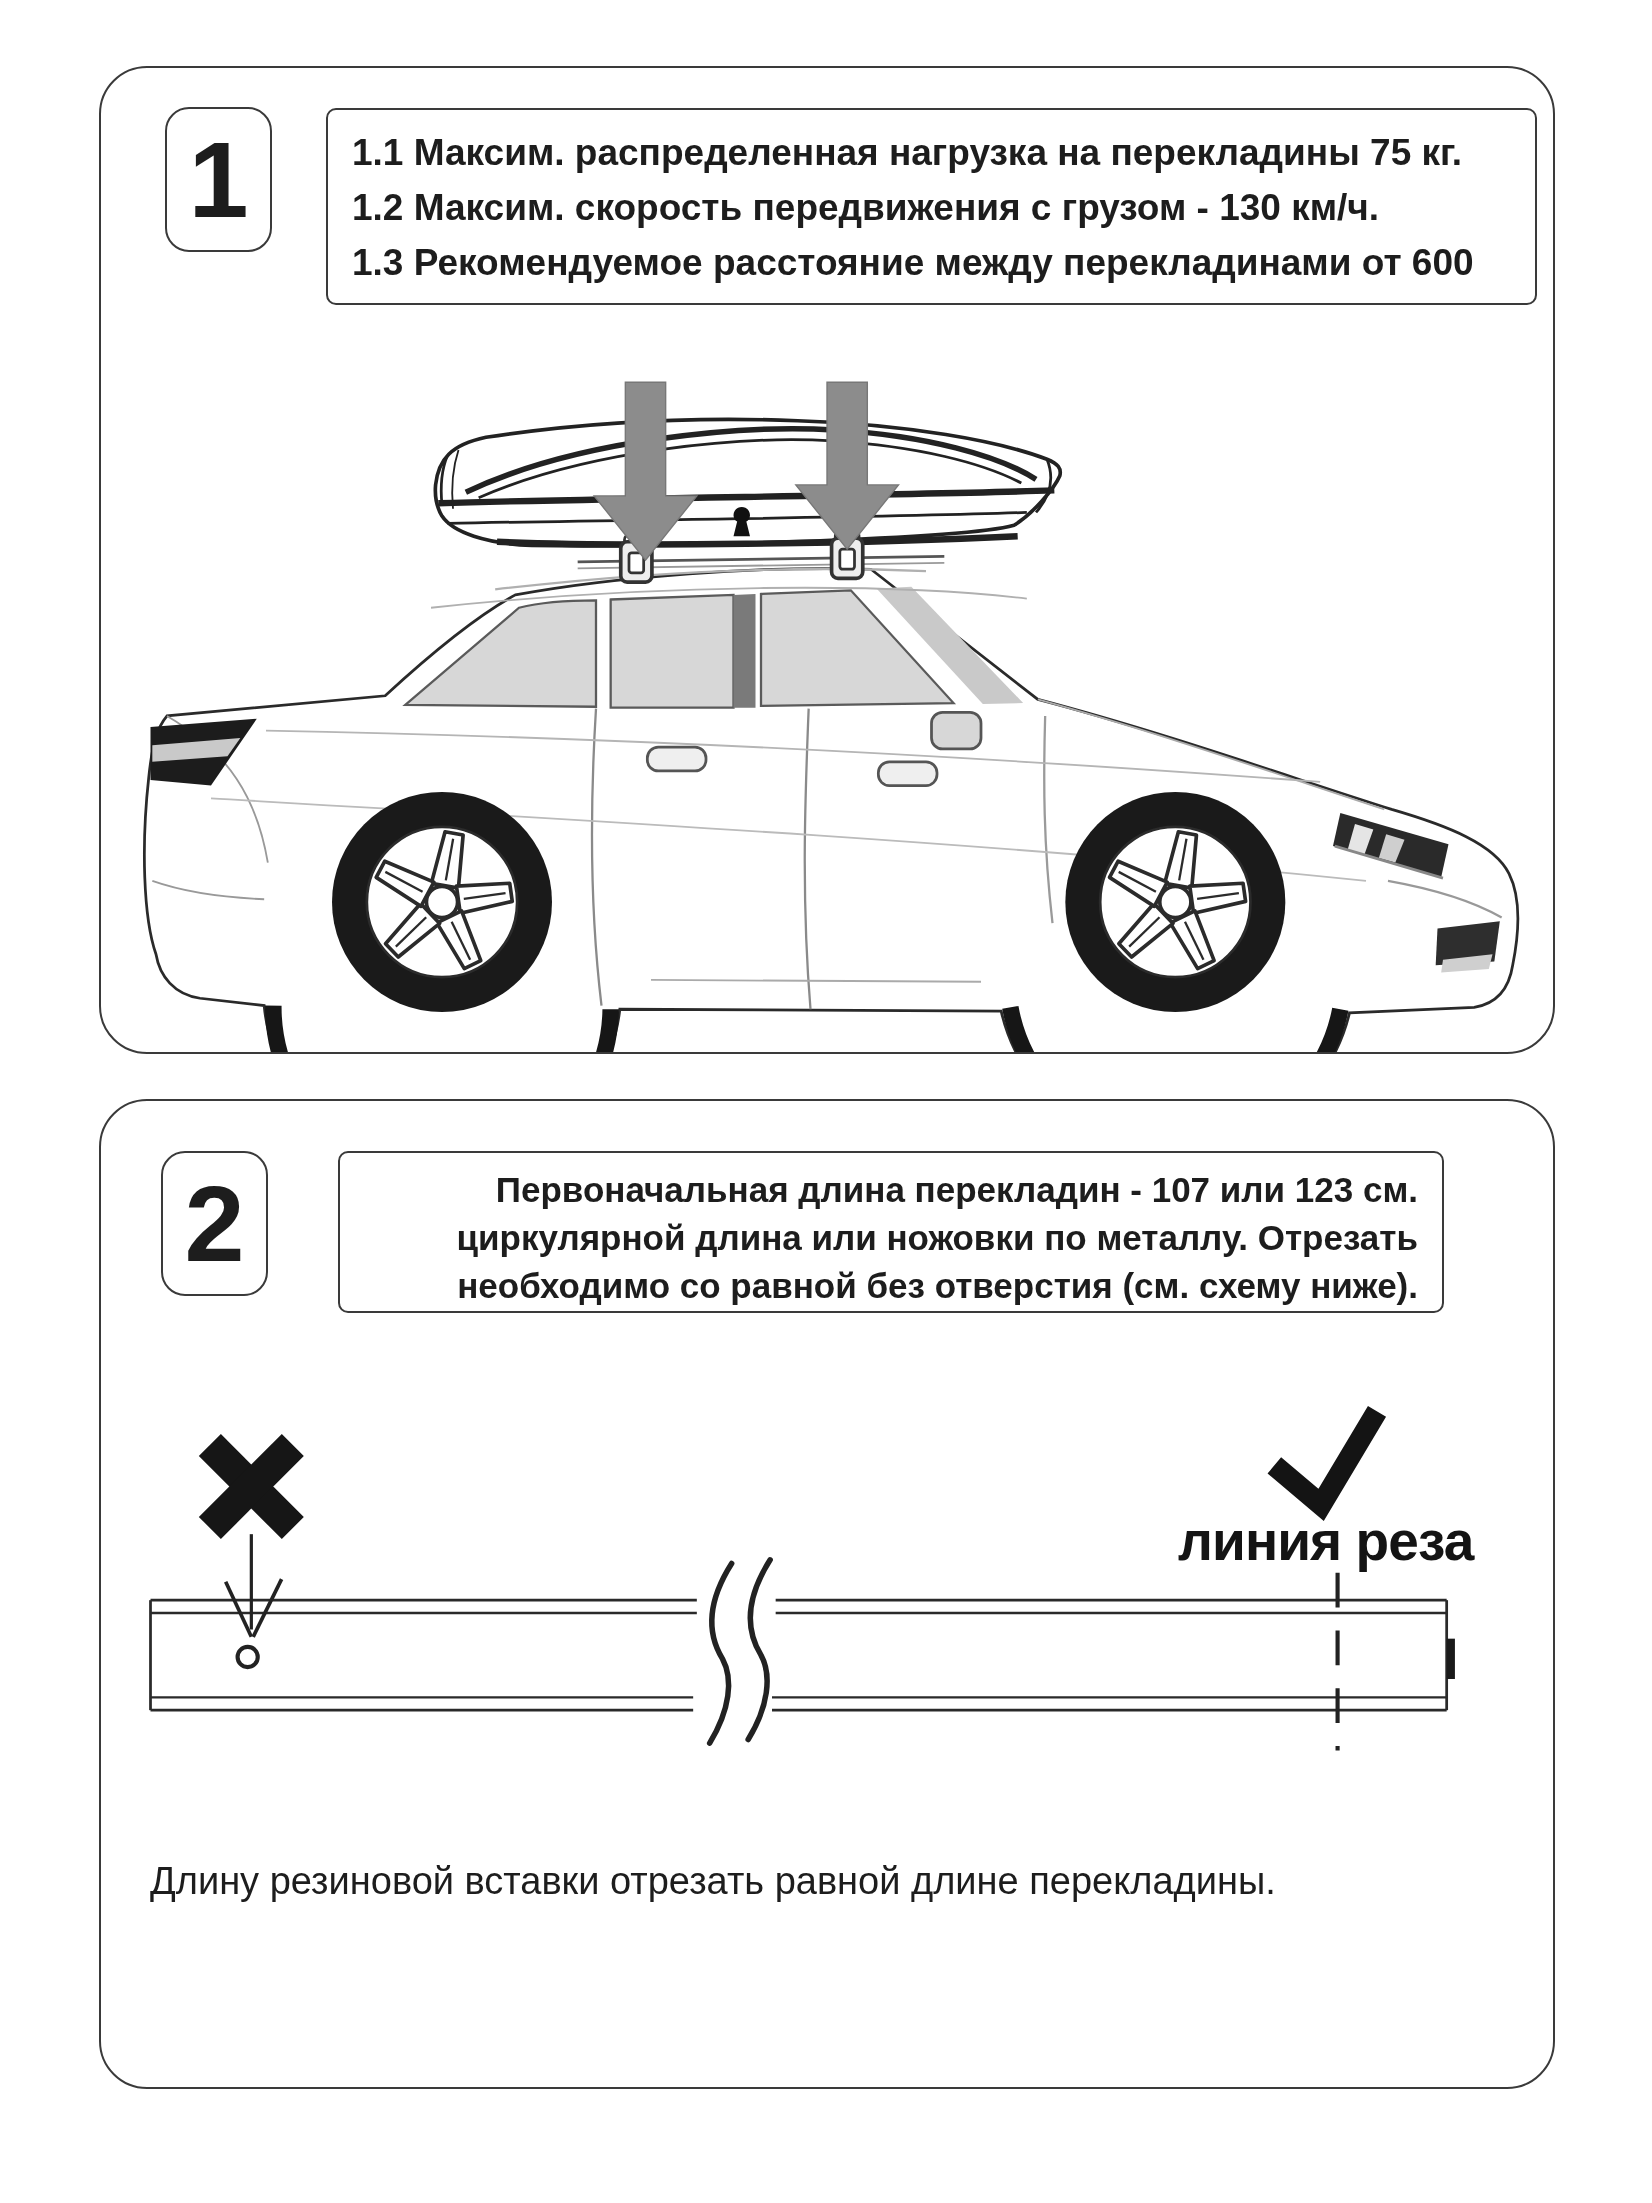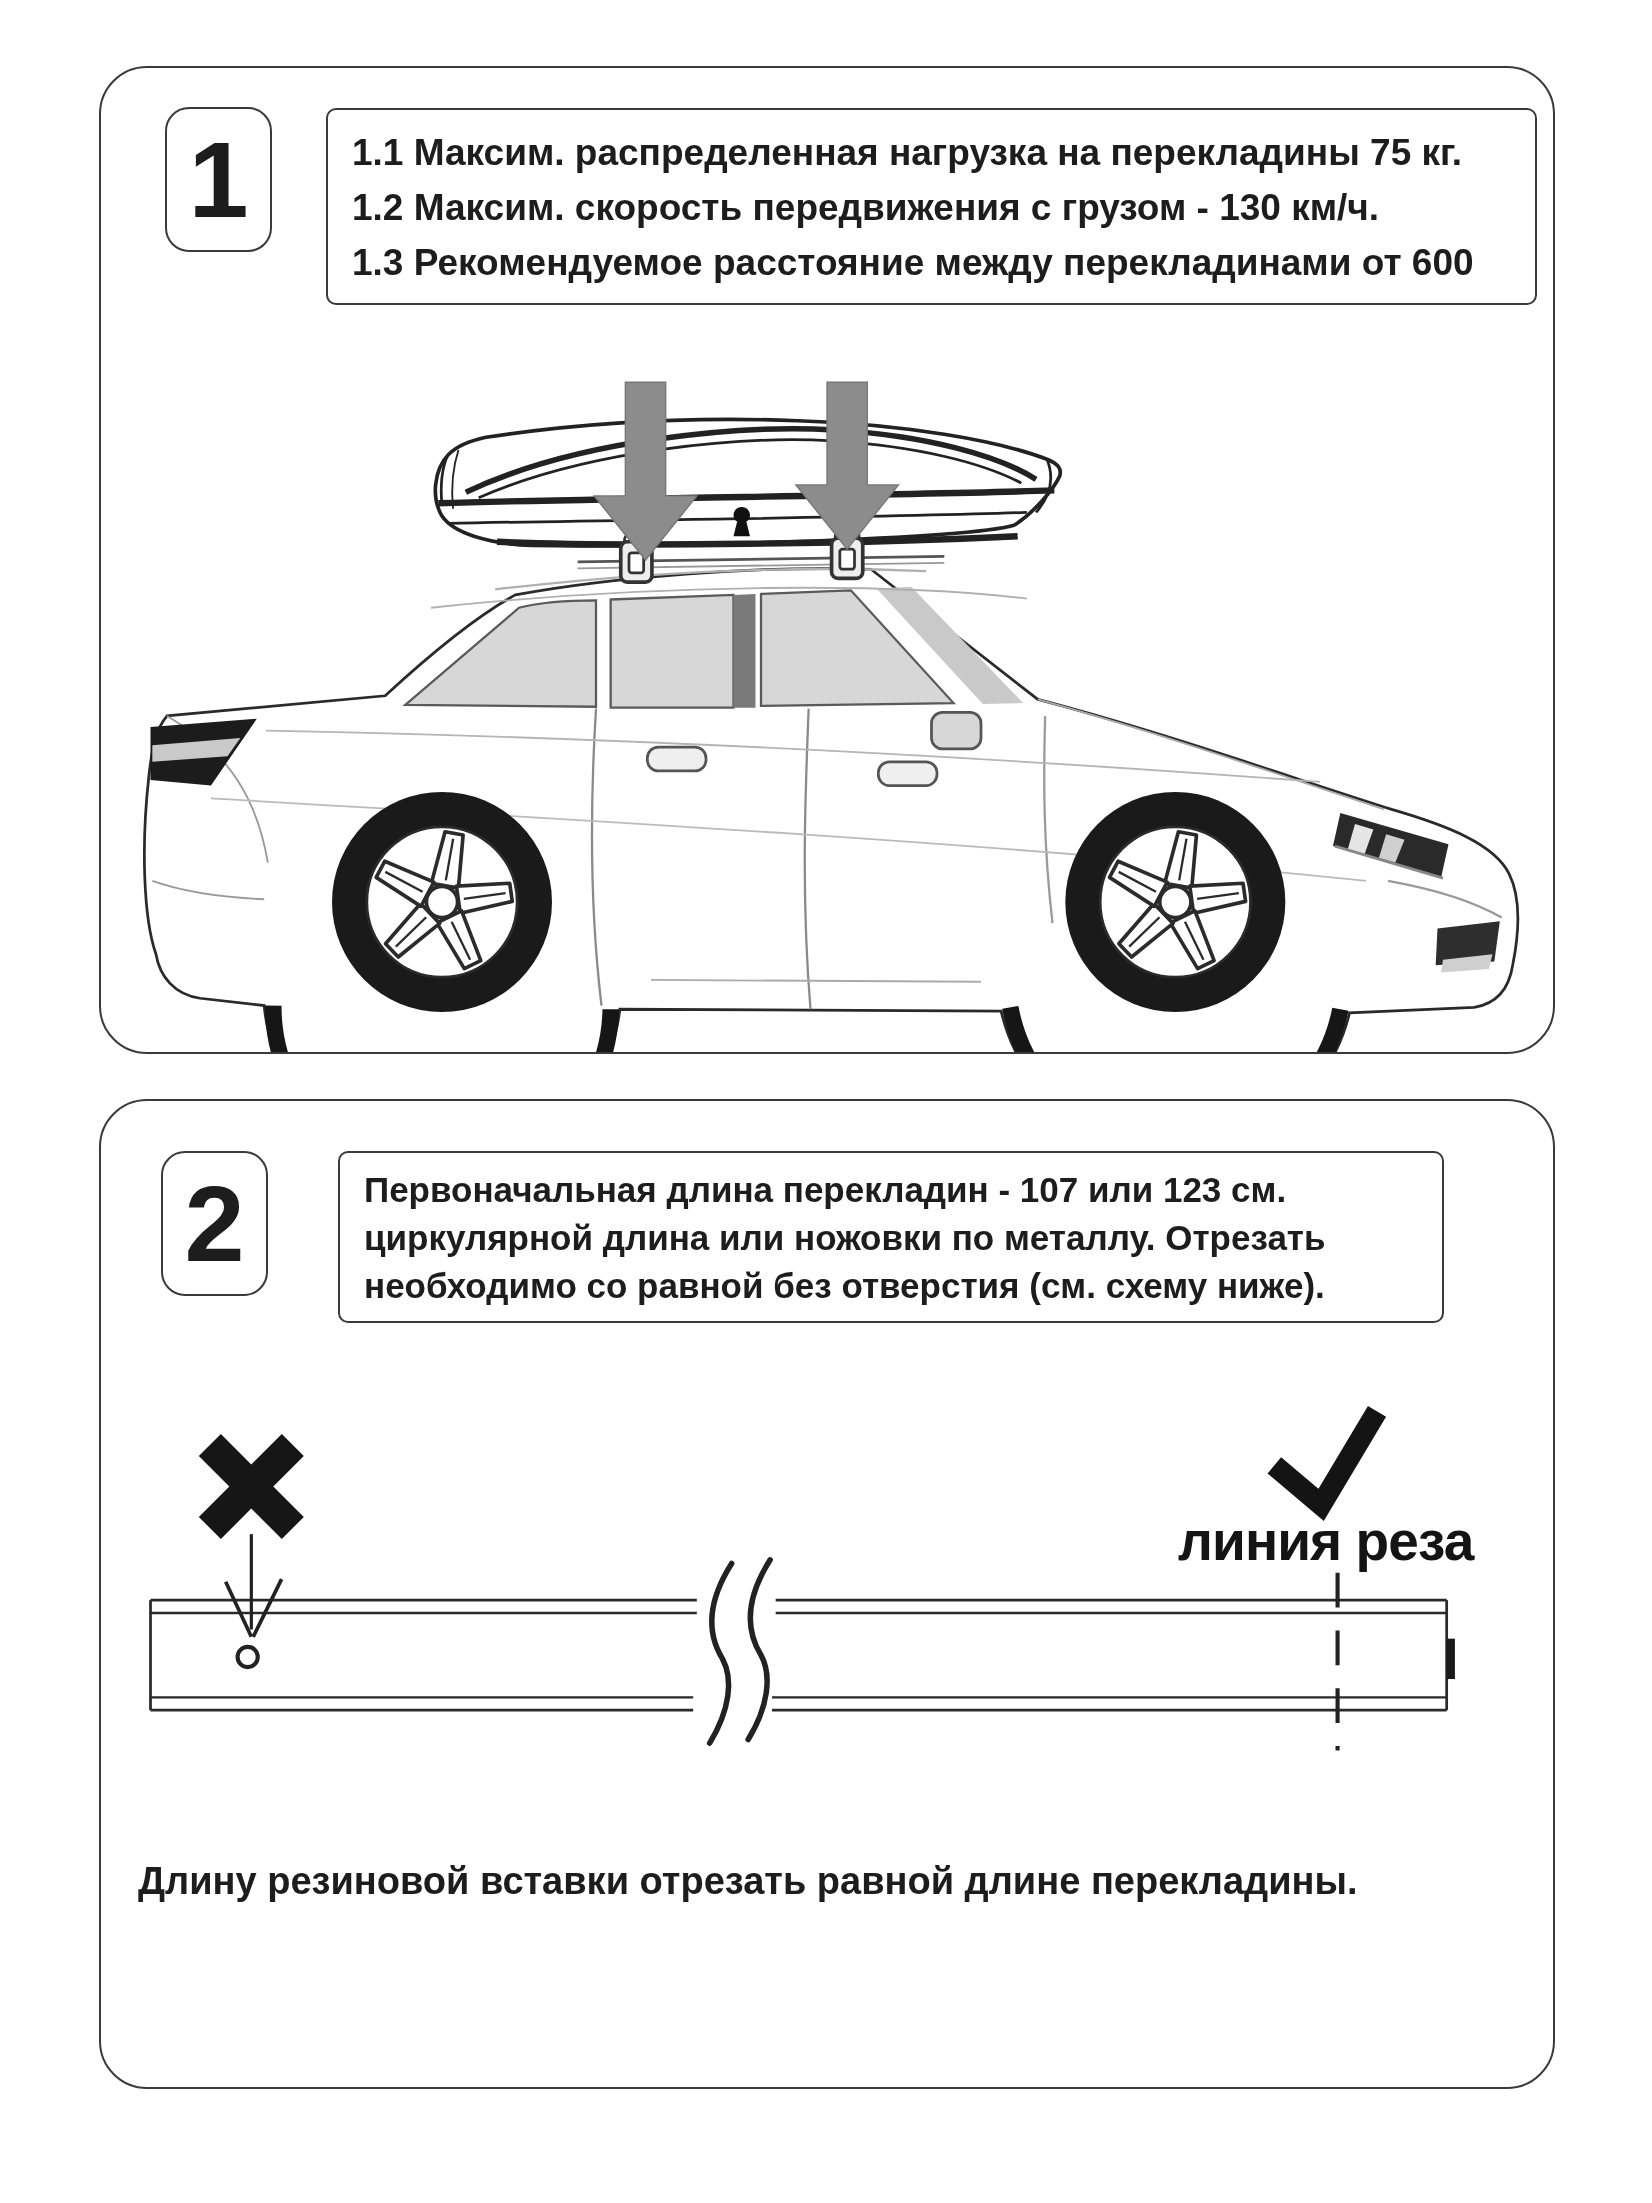--- a/index.html
+++ b/index.html
@@ -9,27 +9,27 @@
   #panel-1{top:66px;height:984px;}
   #panel-2{top:1099px;height:986px;}
   .badge{position:absolute;width:103px;height:141px;border:2.8px solid #3a3a3a;border-radius:24px;
          display:flex;align-items:center;justify-content:center;
          font-size:108px;font-weight:700;line-height:1;background:#fff;}
   #badge-1{left:64px;top:39px;}
   #badge-2{left:60px;top:50px;}
   .textbox{position:absolute;border:2.8px solid #3a3a3a;border-radius:10px;background:#fff;
            font-weight:700;}
   #textbox-1{left:225px;top:40px;width:1159px;padding:14.7px 24px 13px 24px;font-size:37px;line-height:55px;}
-  #textbox-2{left:237px;top:50px;width:1054px;padding:13px 24px 11px 24px;font-size:35px;line-height:48px;}
+  #textbox-2{left:237px;top:50px;width:1054px;padding:13px 24px 1px 24px;font-size:35px;line-height:48px;text-align:right;}
   .tline{white-space:nowrap;}
   .figure{position:absolute;left:0;}
   #car-figure{top:299px;width:1452px;height:685px;}
   #bar-figure{top:275px;width:1452px;height:452px;}
-  #footer-note{position:absolute;left:37px;top:759px;width:1359px;
-               font-size:38px;font-weight:700;white-space:nowrap;}
+  #footer-note{position:absolute;left:49px;top:759px;width:1359px;
+               font-size:38px;font-weight:400;white-space:nowrap;}
   svg{display:block;}
 </style>
 </head>
 <body>
 
 <div id="page">
 
   <div class="panel" id="panel-1">
     <div class="badge" id="badge-1">
       <span>1</span>

